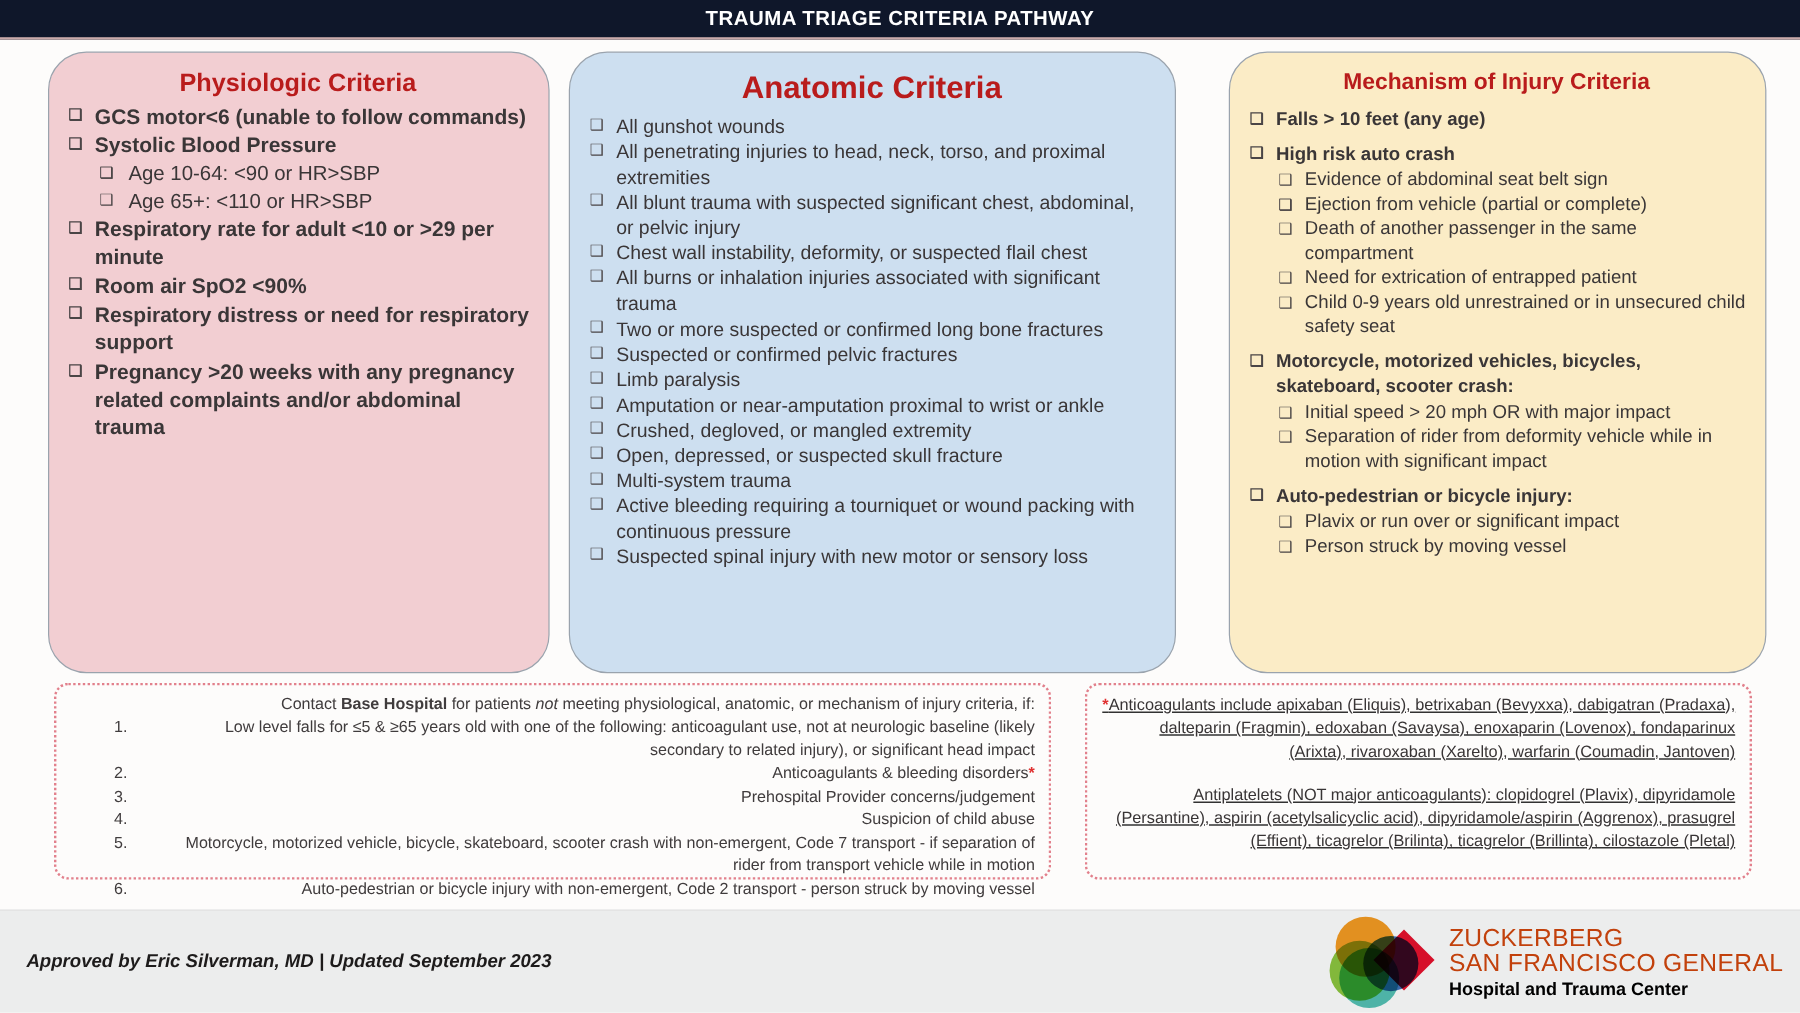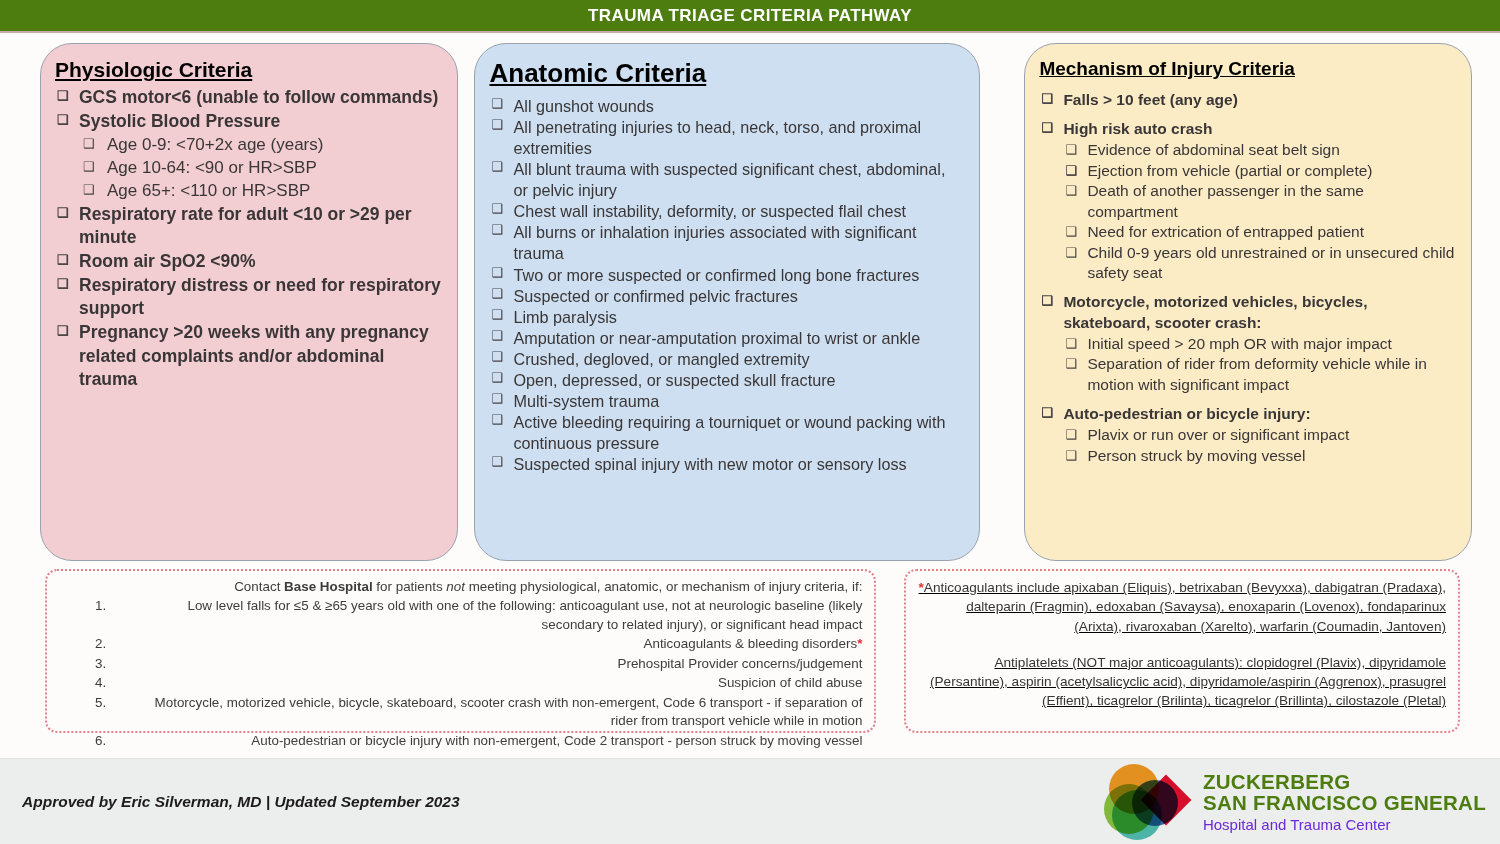--- a/index.html
+++ b/index.html
@@ -17,21 +17,21 @@
     width: 1500px;
     height: 844px;
     background: #fdfcfb;
     display: flex;
     flex-direction: column;
   }
 
   
   .header-bar {
     height: 33px;
-    background: #4d7c0f;
+    background: #0f172a;
     border-bottom: 2px solid #c8a9a9;
     display: flex;
     align-items: center;
     justify-content: center;
     flex: 0 0 auto;
   }
   .header-title {
     color: #ffffff;
     font-size: 17px;
     font-weight: bold;
@@ -52,24 +52,23 @@
     border: 1px solid #9aa3ad;
     padding: 14px 16px 10px 14px;
     overflow: hidden;
     position: relative;
   }
   .card-physiologic { background: #f2ced2; width: 430px; }
   .card-anatomic    { background: #cddff0; width: 520px; }
   .card-mechanism   { background: #fbecc6; width: 460px; margin-left: 28px; }
 
   .card-title {
-    text-align: left;
-    font-weight: bold;
-    text-decoration: underline;
-    color: #000000;
+    text-align: center;
+    font-weight: bold;
+    color: #b91c1c;
     margin-bottom: 4px;
   }
   .card-physiologic .card-title { font-size: 21px; }
   .card-anatomic    .card-title { font-size: 26px; margin-bottom: 7px; }
   .card-mechanism   .card-title { font-size: 19px; margin-bottom: 10px; }
 
   ul.clist { list-style: none; }
 
   li.citem {
     position: relative;
@@ -216,29 +215,29 @@
   .c-green  { width: 50px; height: 50px; background: #8cc63f; left: 0px;  top: 20px; }
   .c-teal   { width: 50px; height: 50px; background: #54c1b4; left: 8px;  top: 26px; }
   .c-blue   { width: 46px; height: 46px; background: #3b6fb6; left: 28px; top: 16px; }
   .diamond  {
     width: 36px; height: 36px; background: #e8112d;
     left: 44px; top: 18px; transform: rotate(45deg);
   }
 
   .logo-text { line-height: 1.04; }
   .logo-l1, .logo-l2 {
-    color: #4d7c0f;
+    color: #c2410c;
     font-size: 20.5px;
-    font-weight: bold;
+    font-weight: normal;
     letter-spacing: .3px;
   }
   .logo-l3 {
-    color: #6d28d9;
+    color: #000000;
     font-size: 15px;
-    font-weight: normal;
+    font-weight: bold;
     margin-top: 3px;
   }
 </style>
 </head>
 <body>
 
 <div class="page">
 
   <div class="header-bar">
     <div class="header-title">TRAUMA TRIAGE CRITERIA PATHWAY</div>
@@ -252,21 +251,20 @@
           <li class="citem lvl1">
             <span class="box">❑</span>
             <span class="txt">GCS motor&lt;6 (unable to follow commands)</span>
           </li>
           <li class="citem lvl1">
             <span class="box">❑</span>
             <span class="txt">Systolic Blood Pressure</span>
           </li>
           <li class="citem lvl2">
             <span class="box">❑</span>
-            <span class="txt">Age 0-9: &lt;70+2x age (years)</span>
           </li>
           <li class="citem lvl2">
             <span class="box">❑</span>
             <span class="txt">Age 10-64: &lt;90 or HR&gt;SBP</span>
           </li>
           <li class="citem lvl2">
             <span class="box">❑</span>
             <span class="txt">Age 65+: &lt;110 or HR&gt;SBP</span>
           </li>
           <li class="citem lvl1">
@@ -415,21 +413,21 @@
 
   <div class="notes">
 
     <div class="note-box note-left">
       <div class="note-lead" id="note-lead">Contact <b>Base Hospital</b> for patients <i>not</i> meeting physiological, anatomic, or mechanism of injury criteria, if:</div>
       <ol class="numlist" id="base-hospital-list">
           <li>Low level falls for ≤5 &amp; ≥65 years old with one of the following: anticoagulant use, not at neurologic baseline (likely secondary to related injury), or significant head impact</li>
           <li>Anticoagulants &amp; bleeding disorders<span class="redstar">*</span></li>
           <li>Prehospital Provider concerns/judgement</li>
           <li>Suspicion of child abuse</li>
-          <li>Motorcycle, motorized vehicle, bicycle, skateboard, scooter crash with non-emergent, Code 6 transport - if separation of rider from transport vehicle while in motion</li>
+          <li>Motorcycle, motorized vehicle, bicycle, skateboard, scooter crash with non-emergent, Code 7 transport - if separation of rider from transport vehicle while in motion</li>
           <li>Auto-pedestrian or bicycle injury with non-emergent, Code 2 transport - person struck by moving vessel</li>
         </ol>
     </div>
 
     <div class="note-box note-right">
       <div class="note-para"><span class="redstar">*</span><span>Anticoagulants include apixaban (Eliquis), betrixaban (Bevyxxa), dabigatran (Pradaxa), dalteparin (Fragmin), edoxaban (Savaysa), enoxaparin (Lovenox), fondaparinux (Arixta), rivaroxaban (Xarelto), warfarin (Coumadin, Jantoven)</span></div>
       <div class="note-para">Antiplatelets (NOT major anticoagulants): clopidogrel (Plavix), dipyridamole (Persantine), aspirin (acetylsalicyclic acid), dipyridamole/aspirin (Aggrenox), prasugrel (Effient), ticagrelor (Brilinta), ticagrelor (Brillinta), cilostazole (Pletal)</div>
     </div>
 
   </div>

